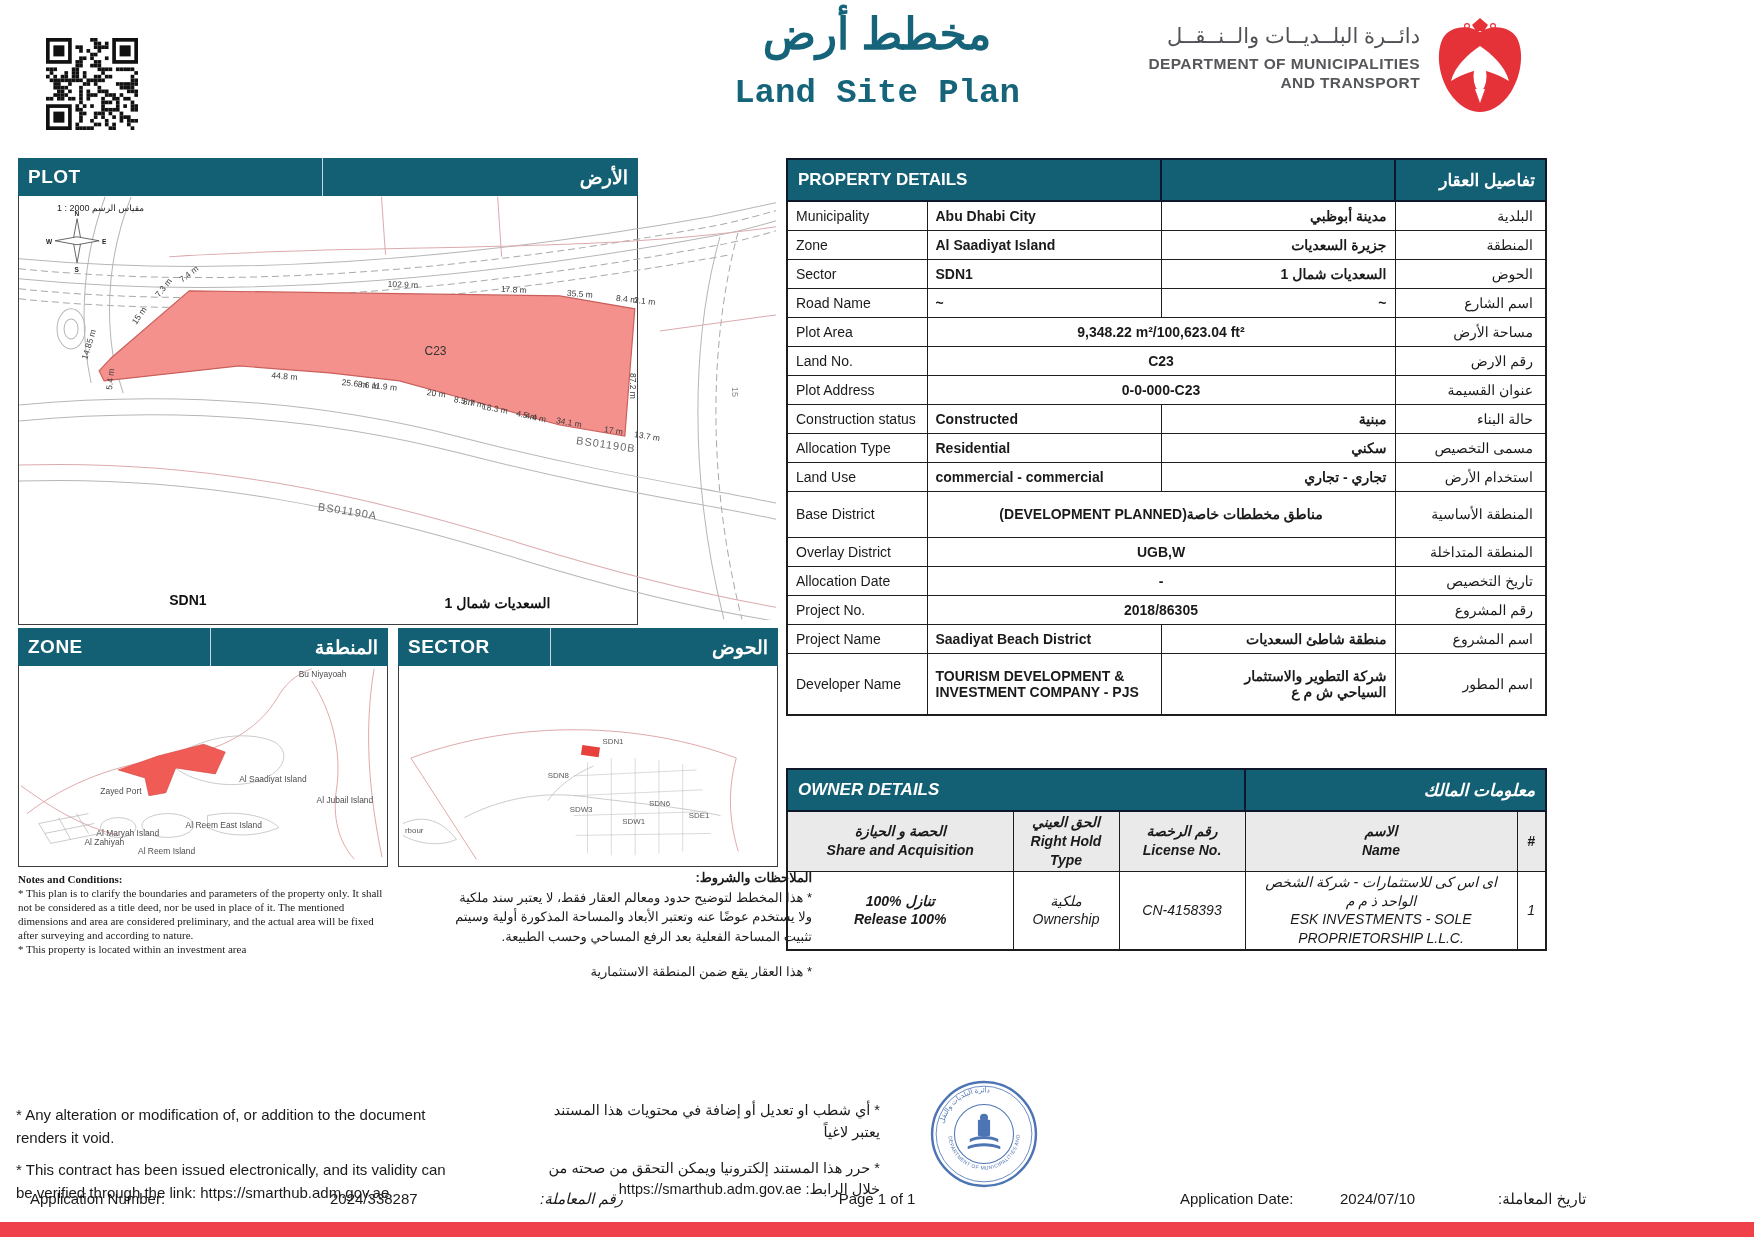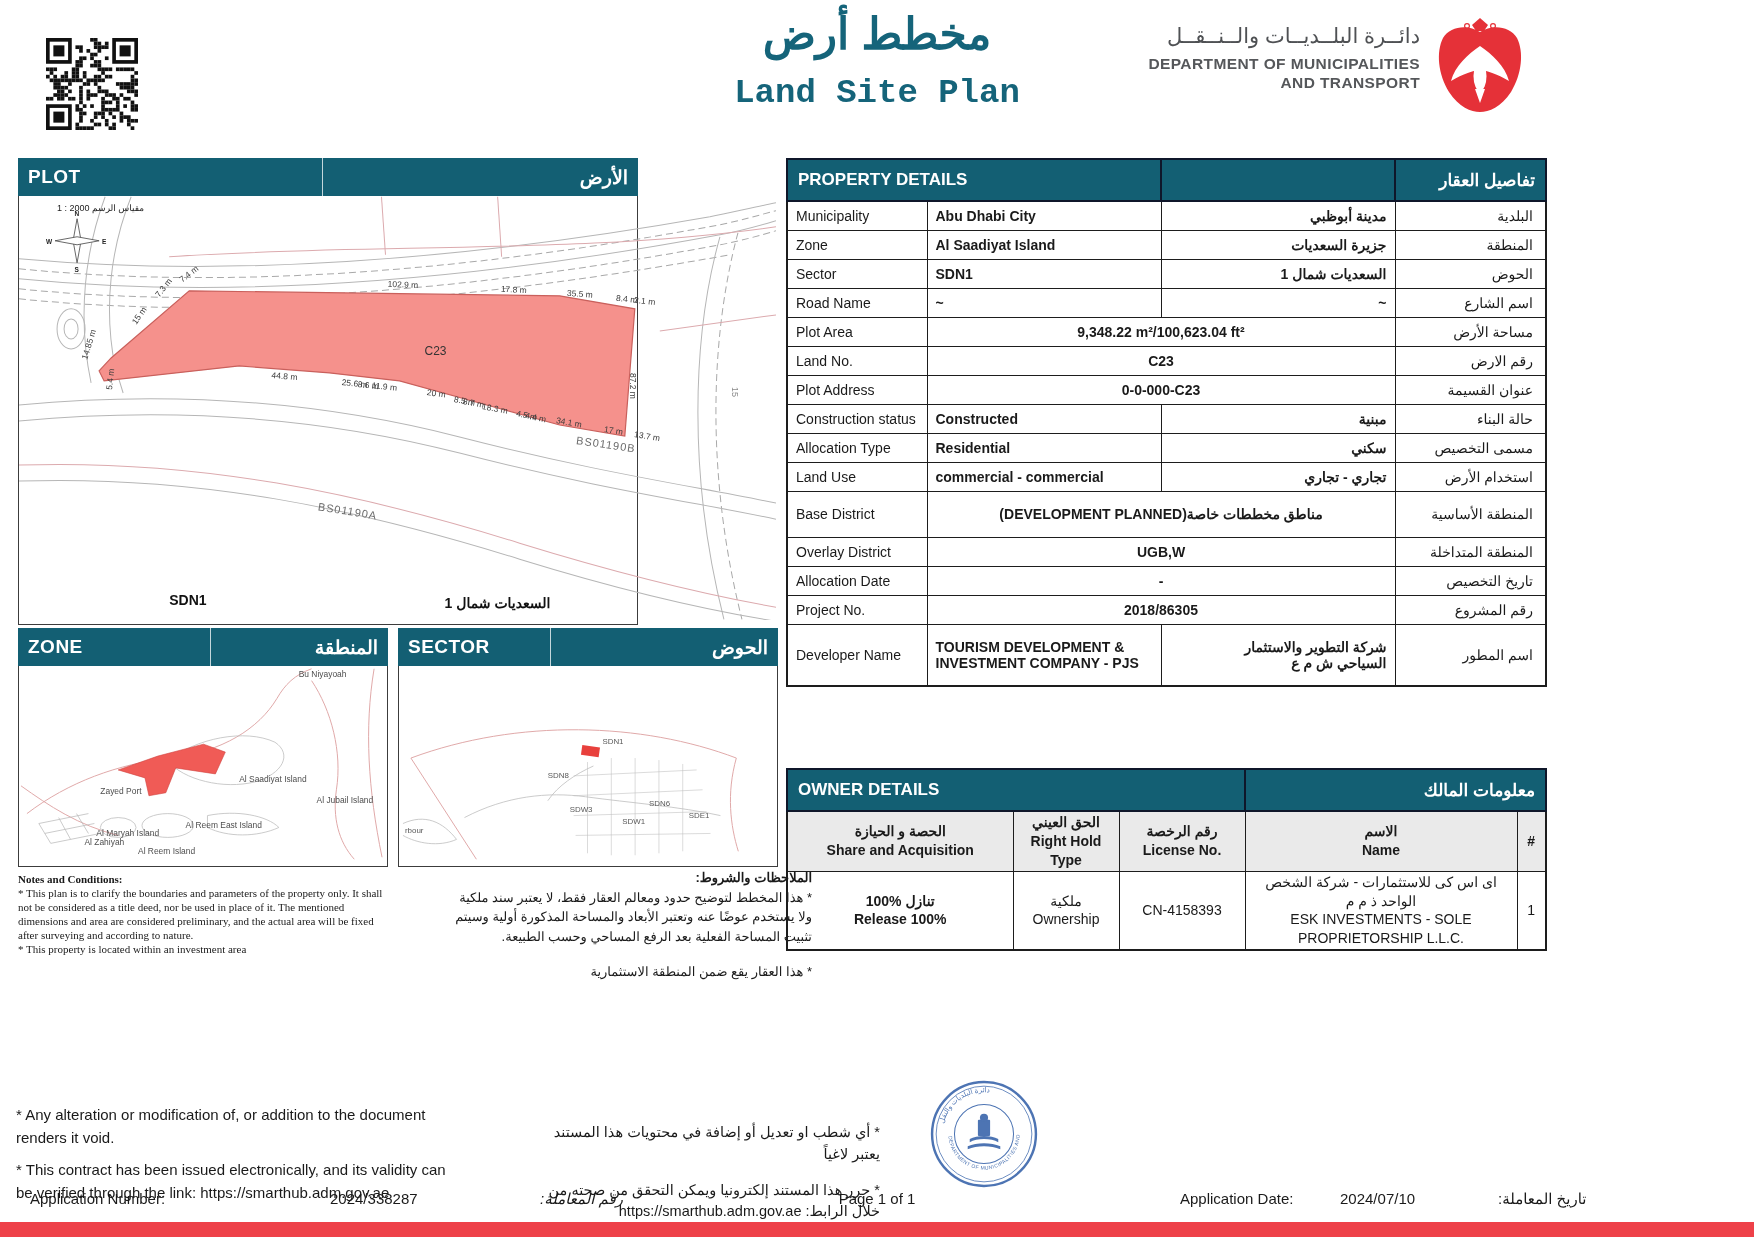--- a/index.html
+++ b/index.html
@@ -46,21 +46,21 @@
   
   .notes-en{position:absolute;left:18px;top:872px;width:378px;font-family:"Liberation Serif",serif;
             font-size:11px;line-height:1.28;}
   .notes-en .hd{font-weight:bold;}
   .notes-ar{position:absolute;left:420px;top:868px;width:360px;direction:rtl;text-align:right;
             font-size:13px;line-height:1.5;margin-left:32px;}
   .notes-ar .hd{font-weight:bold;}
   .notes-ar .b2{margin-top:16px;}
   
   .ptable{position:absolute;left:786px;top:158px;width:759px;border-collapse:collapse;table-layout:fixed;}
-  .otable{position:absolute;left:786px;top:768px;width:759px;border-collapse:collapse;table-layout:fixed;}
+  .otable{position:absolute;left:786px;top:768px;width:759px;border-collapse:collapse;table-layout:fixed;font-style:italic;}
   .ptable th,.otable th{background:#135F73;color:#fff;height:40px;font-size:17px;font-weight:bold;
         padding:0 10px;border:2px solid #0f172a;}
   .ptable th.t-en,.otable th.t-en{text-align:left;}
   .ptable th.t-ar,.otable th.t-ar{text-align:right;}
   .ptable th.wdiv,.otable th.wdiv{border-left:1px solid rgba(255,255,255,.75);}
   .ptable td{border:1px solid #1d1d1d;font-size:14px;padding:2px 8px;height:29px;box-sizing:border-box;}
   .ptable tr.tall td{height:46px;}
   .ptable tr.xtall td{height:62px;}
   .ptable td.lbl-en{text-align:left;}
   .ptable td.val-en{font-weight:bold;text-align:left;white-space:pre-line;}
@@ -72,21 +72,21 @@
   .otable td{border:1px solid #1d1d1d;font-size:14px;text-align:center;box-sizing:border-box;}
   .otable td.col-head{background:#EAEAEA;font-weight:bold;height:60px;line-height:1.35;}
   .otable td.data{height:72px;line-height:1.35;}
   .otable .b{font-weight:bold;}
   .otable .rtl{direction:rtl;}
   
   .stamp{position:absolute;left:928px;top:1078px;width:112px;height:112px;opacity:.85;}
   .f-notes-en{position:absolute;left:16px;top:1104px;width:440px;font-size:15px;line-height:1.5;}
   .f-notes-en .n2{margin-top:10px;}
   .f-notes-ar{position:absolute;left:540px;top:1100px;width:340px;direction:rtl;text-align:right;
-              font-size:14.5px;line-height:1.5;margin-top:22px;}
+              font-size:14.5px;line-height:1.5;}
   .f-notes-ar .n2{margin-top:14px;}
   .app-row{position:absolute;left:0;right:0;top:1190px;height:22px;font-size:15px;}
   .app-row span{position:absolute;white-space:nowrap;}
   .an-lbl{left:30px;}
   .an-val{left:330px;}
   .an-ar{left:540px;direction:rtl;font-style:italic;}
   .pg{left:50%;transform:translateX(-50%);}
   .ad-lbl{left:1180px;}
   .ad-val{left:1340px;}
   .ad-ar{left:1498px;direction:rtl;}
@@ -570,20 +570,26 @@
         <tr>
           <td class="lbl-en">Allocation Date</td>
           <td class="merged" colsp="2" colspan="2">-</td>
           <td class="lbl-ar">تاريخ التخصيص</td>
         </tr>
         <tr>
           <td class="lbl-en">Project No.</td>
           <td class="merged" colsp="2" colspan="2">2018/86305</td>
           <td class="lbl-ar">رقم المشروع</td>
         </tr>
+        <tr>
+          <td class="lbl-en">Project Name</td>
+          <td class="val-en">Saadiyat Beach District</td>
+          <td class="val-ar">منطقة شاطئ السعديات</td>
+          <td class="lbl-ar">اسم المشروع</td>
+        </tr>
         <tr class="xtall">
           <td class="lbl-en">Developer Name</td>
           <td class="val-en">TOURISM DEVELOPMENT &amp;
 INVESTMENT  COMPANY - PJS</td>
           <td class="val-ar">شركة التطوير والاستثمار
 السياحي ش م ع</td>
           <td class="lbl-ar">اسم المطور</td>
         </tr>
       </tbody>
   </table>

